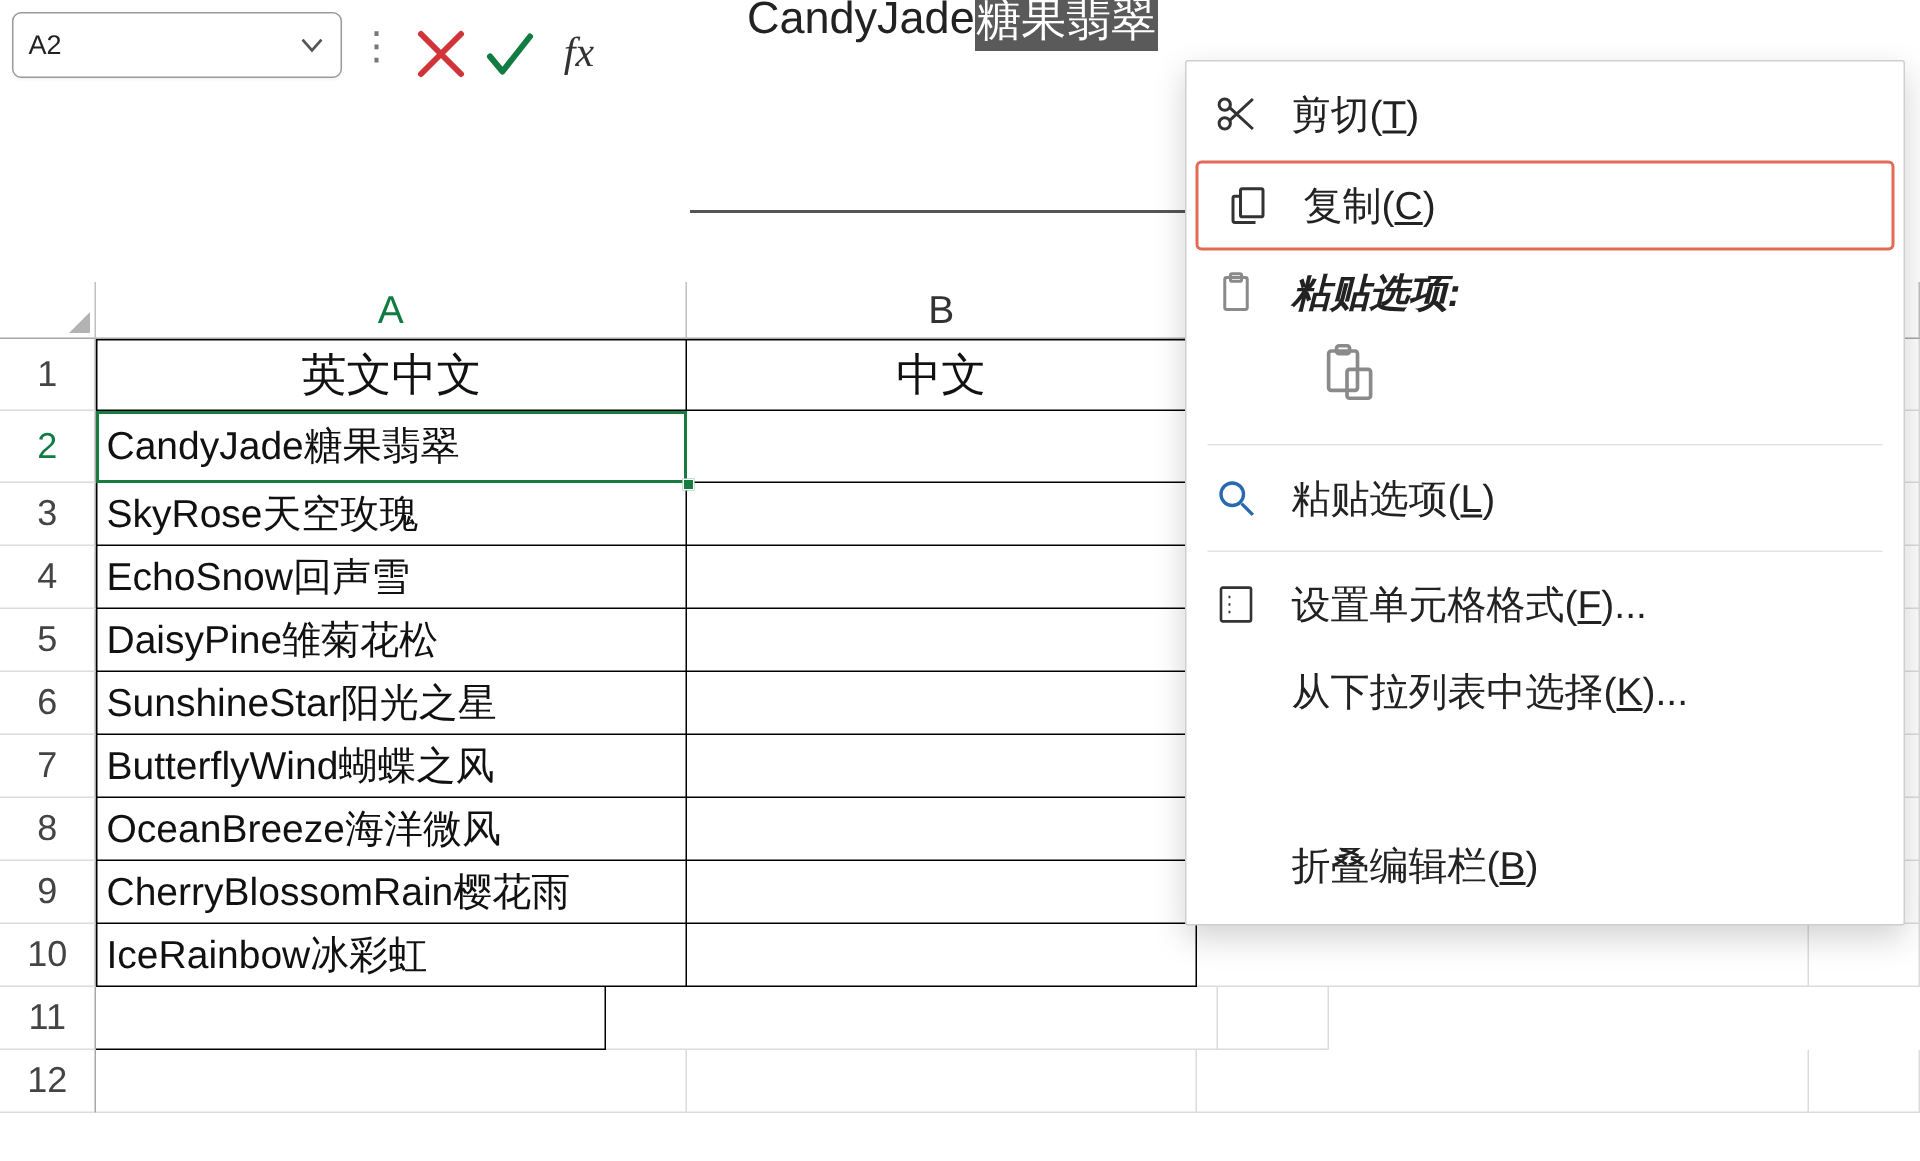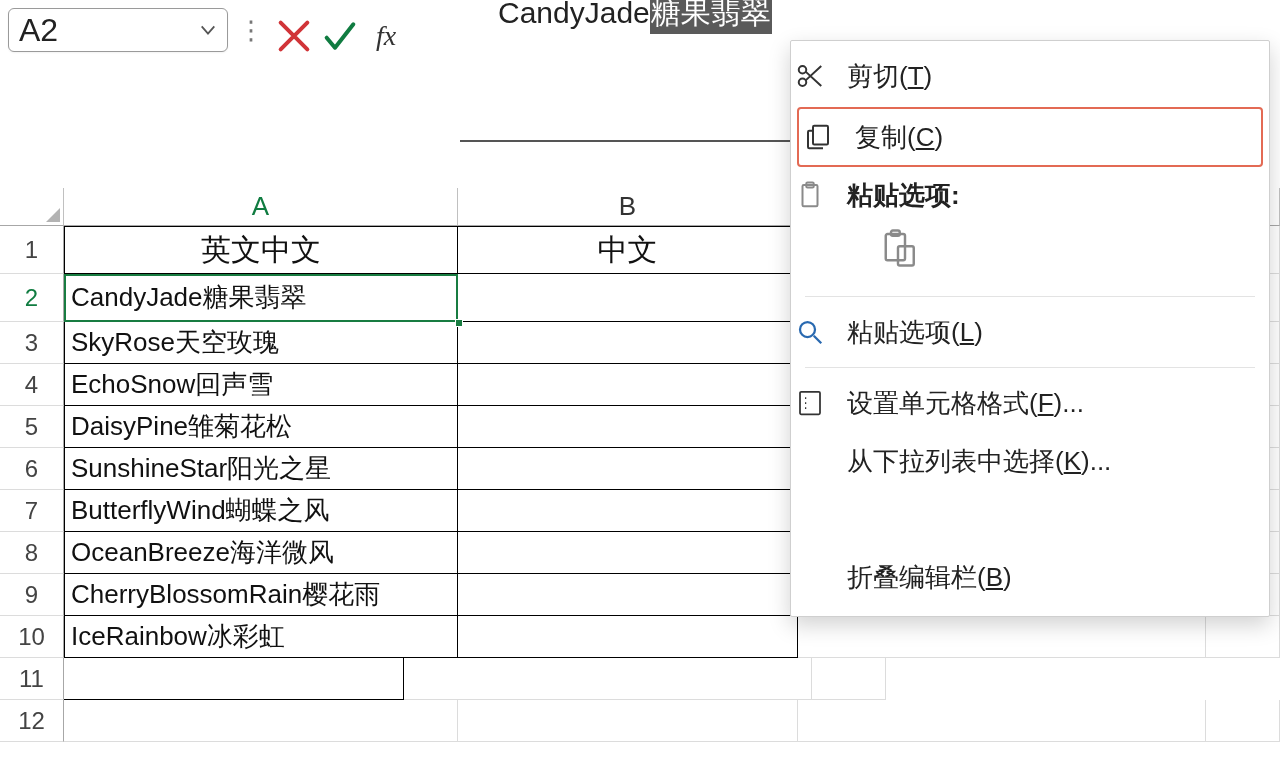--- a/index.html
+++ b/index.html
@@ -1,21 +1,21 @@
 <!DOCTYPE html>
 <html><head>
 <meta charset="utf-8">
 <style>
   * { box-sizing: border-box; }
   html, body { margin:0; padding:0; font-family: "Segoe UI", "Microsoft YaHei", sans-serif; font-size:24px; color:#222; background:#fff; }
   .stage { position:relative; width:1280px; height:774px; overflow:hidden; background:#fff; }
 
   
   .formula-bar { position:absolute; left:8px; top:4px; display:flex; align-items:center; gap:6px; }
-  .name-box { display:flex; align-items:center; width:220px; height:44px; border:1px solid #9a9a9a; border-radius:6px; background:#fff; padding:16px 10px; font-size:32px; color:#222; box-shadow:0 1px 2px rgba(0,0,0,.05); }
+  .name-box { display:flex; align-items:center; width:220px; height:44px; border:1px solid #9a9a9a; border-radius:6px; background:#fff; padding:16px 10px; font-size:18px; color:#222; box-shadow:0 1px 2px rgba(0,0,0,.05); }
   .name-box .txt { flex:1; }
   .name-box .chev { width:18px; height:18px; display:flex; align-items:center; justify-content:center; color:#555; }
   .sepdots { width:34px; text-align:center; color:#777; font-size:26px; }
   .fb-btn { width:40px; height:40px; display:flex; align-items:center; justify-content:center; color:#555;margin-top:12px; }
   .fb-btn.cancel { color:#d13438; }
   .fb-btn.ok { color:#107c41; }
   .fb-btn.fx { font-style:italic; font-family:"Times New Roman", serif; font-size:28px; color:#333; }
   .formula-input { position:absolute; left:498px; top:-10px; width:320px; height:46px; display:flex; align-items:center; font-size:30px; }
   .formula-input .plain { color:#222; }
   .formula-input .sel { background:#5a5a5a; color:#fff; padding:0 1px; }
@@ -39,21 +39,21 @@
   .hdrcell { font-size:30px; justify-content:center; border:1px solid #000; }
   .datacell-A { border:1px solid #000; border-top:none; }
   .datacell-B { border-right:1px solid #000; border-bottom:1px solid #000; }
 
   
   .active-outline { position:absolute; left:64px; top:274px; width:394px; height:48px; border:2.5px solid #187c41; pointer-events:none; }
   .active-handle { position:absolute; left:455px; top:319px; width:8px; height:8px; background:#187c41; border:1px solid #fff; }
 
   
   .ctx { position:absolute; left:790px; top:40px; width:480px; background:#fff; border:1px solid #cfcfcf; box-shadow:0 8px 22px rgba(0,0,0,.18); padding:6px 0 10px 0; font-size:26px; z-index:50; border-radius:2px; }
-  .ctx .item { display:flex; align-items:center; height:58px; padding:0 24px 0 4px; gap:22px; cursor:default; }
+  .ctx .item { display:flex; align-items:center; height:58px; padding:0 24px 0 18px; gap:22px; cursor:default; }
   .ctx .item.highlight { border:2px solid #e36a54; border-radius:4px; margin:2px 6px; height:60px;}
   .ctx .label { flex:1; color:#222; }
   .ctx .ico { width:30px; height:30px; display:flex; align-items:center; justify-content:center; color:#555; flex-shrink:0; }
   .ctx .paste-slot { padding:6px 0 14px 86px; }
   .ctx .sep { height:1px; background:#e3e3e3; margin:6px 14px; }
 
   svg { width:100%; height:100%; }
   .u { text-decoration: underline; }
 </style>
 </head>
@@ -204,21 +204,21 @@
     <div class="item highlight">
       <span class="ico">
         <svg viewBox="0 0 24 24" fill="none" stroke="#333" stroke-width="1.6">
             <rect x="8" y="3" width="12" height="15" rx="1"></rect>
             <path d="M8 7H5a1 1 0 0 0-1 1v12a1 1 0 0 0 1 1h11"></path>
           </svg>
       </span>
       <span class="label"><span>复制(</span><span class="u">C</span><span>)</span></span>
     </div>
 
-    <div class="item" style="height:52px;">
+    <div class="item" style="height:52px;font-style:italic;">
       <span class="ico">
         <svg viewBox="0 0 24 24" fill="none" stroke="#8a8a8a" stroke-width="1.6">
             <rect x="6" y="4" width="12" height="17" rx="1"></rect>
             <rect x="9" y="2" width="6" height="4" rx="1"></rect>
           </svg>
       </span>
       <span class="label" style="font-weight:700;">粘贴选项:</span>
     </div>
     <div class="paste-slot">
       <span style="display:inline-block;width:42px;height:42px;">

